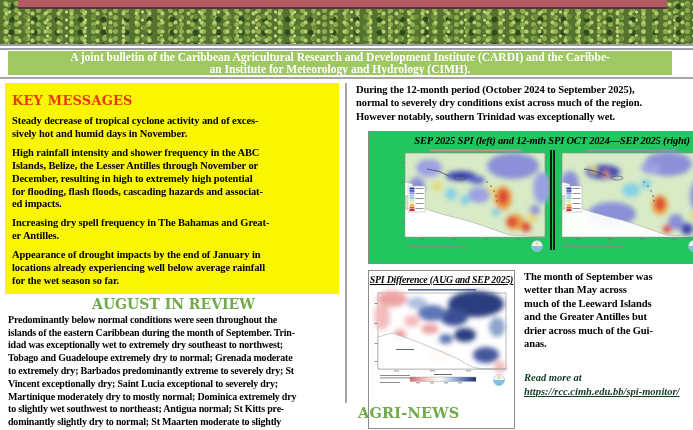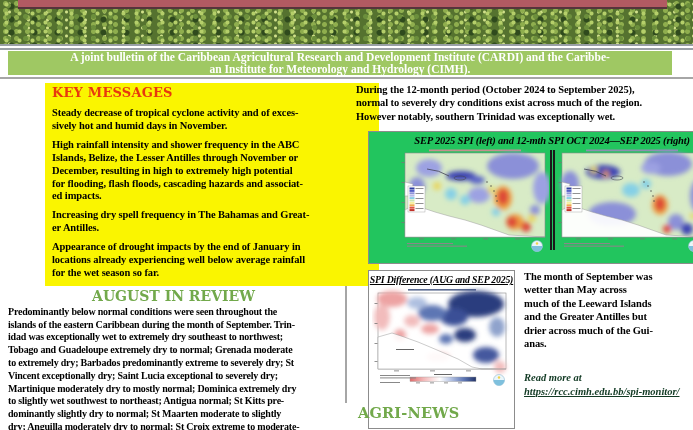--- a/index.html
+++ b/index.html
@@ -22,21 +22,21 @@
   #rule-double{position:absolute;left:0;top:44px;width:693px;height:6px;
     border-top:2px solid #9aa0a6;border-bottom:2px solid #9aa0a6;box-sizing:border-box;background:#fff;}
   #banner{position:absolute;left:8px;top:51px;width:664px;height:24px;background:#9fc863;
     color:#fff;text-align:center;font-size:11.5px;line-height:11.8px;padding-top:1px;box-sizing:border-box;}
   #rule-single{position:absolute;left:0;top:77px;width:693px;height:2px;background:#a6a6a6;}
 
   
   #col-divider{position:absolute;left:345px;top:83px;width:2px;height:320px;background:#a6a6a6;}
 
   #left-col{position:absolute;left:5px;top:83px;width:334px;}
-  #key-panel{background:#faf500;padding:2px 8px 6px 7px;box-sizing:border-box;width:334px;margin-left:40px;}
+  #key-panel{background:#faf500;padding:10px 8px 6px 7px;box-sizing:border-box;width:334px;}
   #key-title{color:#e8380d;font-family:"DejaVu Serif",serif;font-size:13px;line-height:16px;letter-spacing:.2px;}
   .km-p{font-size:10.5px;line-height:12.9px;letter-spacing:-.1px;margin-top:6px;}
   #august-title{color:#72a94b;font-family:"DejaVu Serif",serif;font-size:14px;line-height:17px;margin:2px 0 1px 3px;text-align:center;}
   #august-body{font-size:10px;line-height:12.8px;letter-spacing:-.2px;margin-left:3px;width:334px;}
 
   #right-col{position:absolute;left:356px;top:83px;width:337px;}
   #intro{font-size:10.5px;line-height:13.4px;letter-spacing:-.1px;width:334px;}
 
   #maps-figure{position:absolute;left:12px;top:48px;width:368px;height:133px;
     border:1px solid #8c8c8c;box-sizing:border-box;background:#22c55e;}

